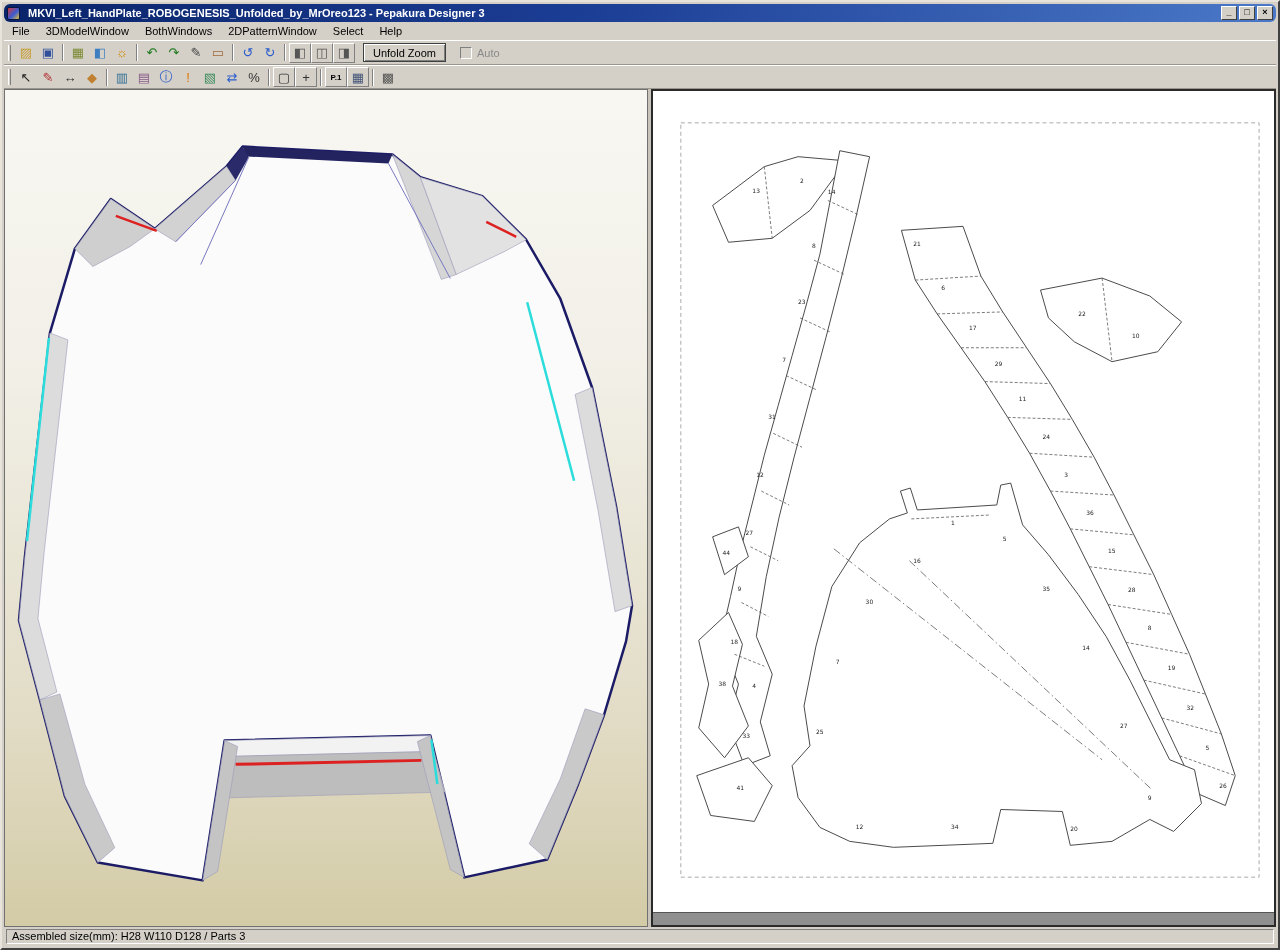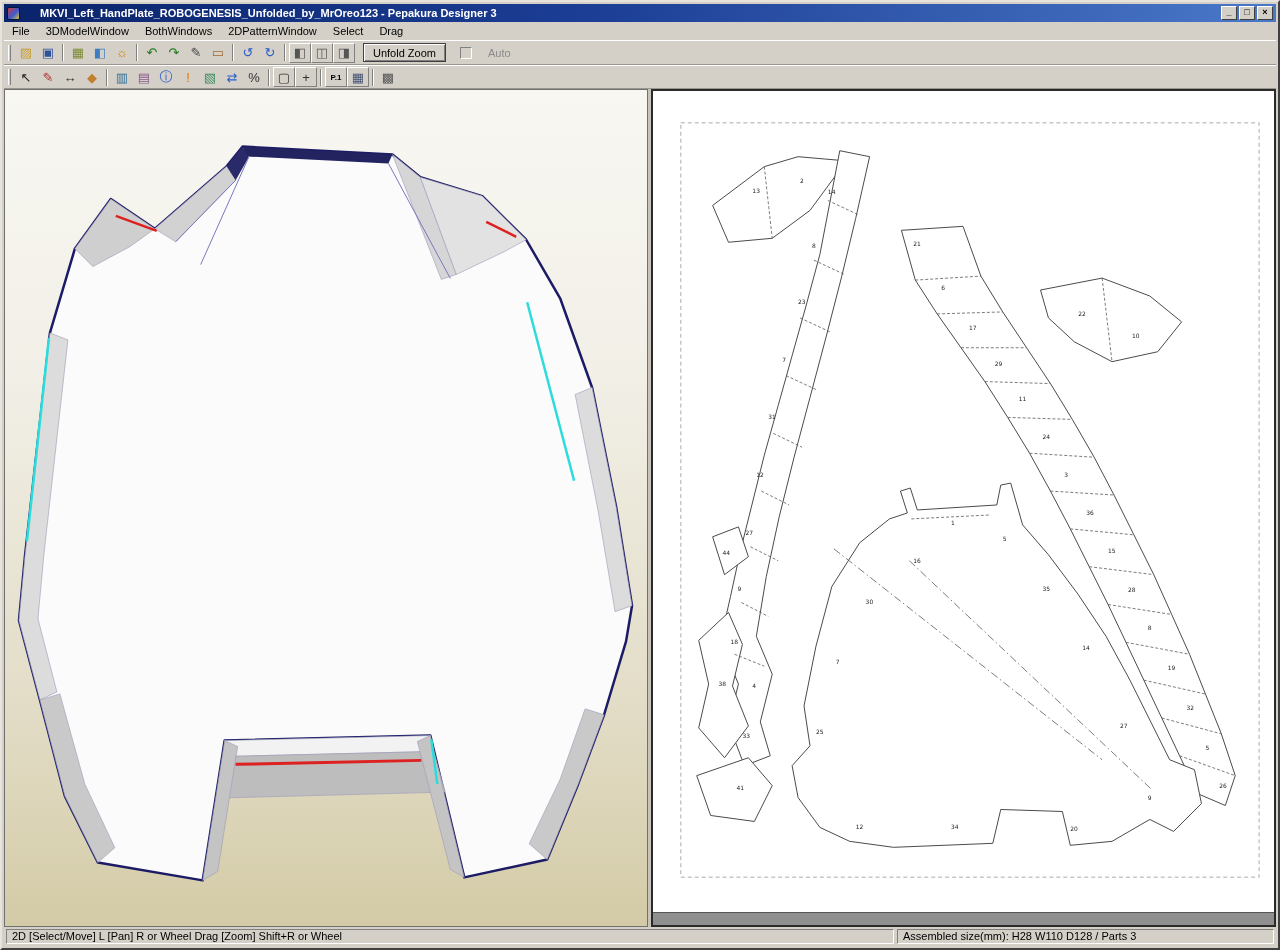--- a/index.html
+++ b/index.html
@@ -8,21 +8,21 @@
     position:relative;width:1280px;height:950px;
     background:#d4d0c8;
     border:2px solid;border-color:#e8e4dc #404040 #404040 #e8e4dc;
     font-family:"Liberation Sans", sans-serif;
     overflow:hidden;
   }
   
   .titlebar{
     position:absolute;top:2px;left:2px;right:2px;height:18px;
     background:linear-gradient(90deg,#0a246a 0%,#1b3d94 45%,#4a78c8 100%);
-    display:flex;align-items:center;gap:20px;padding:0 3px;
+    display:flex;align-items:center;gap:8px;padding:0 3px;border-radius:6px;
   }
   .app-icon{width:13px;height:13px;border-radius:2px;
     background:linear-gradient(135deg,#d23a3a 0%,#3a5ad2 55%,#e8c23a 100%);
     border:1px solid #06153f;flex:none;}
   .caption{flex:1;color:#fff;font-size:11px;font-weight:bold;white-space:nowrap;overflow:hidden;}
   .caption-buttons{display:flex;gap:2px;}
   .cap-btn{width:16px;height:14px;background:#d4d0c8;
     border:1px solid;border-color:#fff #404040 #404040 #fff;
     font-size:9px;line-height:11px;text-align:center;color:#000;font-weight:bold;}
   
@@ -38,21 +38,21 @@
   .grip{width:3px;height:16px;margin:0 4px 0 2px;
     border-left:1px solid #fff;border-right:1px solid #808080;background:#d4d0c8;}
   .tb-icons{display:inline-flex;align-items:center;}
   .tb-btn{width:22px;height:20px;display:inline-flex;align-items:center;justify-content:center;
     font-size:13px;border:1px solid transparent;}
   .tb-btn.raised{border:1px solid;border-color:#fff #808080 #808080 #fff;}
   .tb-sep{width:2px;height:17px;margin:0 3px;border-left:1px solid #808080;border-right:1px solid #fff;}
   .unfold-btn{margin-left:8px;height:19px;background:#d4d0c8;
     border:1px solid #404040;box-shadow:inset 1px 1px 0 #fff, inset -1px -1px 0 #808080;
     font-size:11px;font-family:"Liberation Sans",sans-serif;padding:0 9px;color:#000;}
-  .auto{display:inline-flex;align-items:center;gap:16px;margin-left:14px;font-size:11px;color:#8a8a8a;}
+  .auto{display:inline-flex;align-items:center;gap:5px;margin-left:14px;font-size:11px;color:#8a8a8a;}
   .auto .box{width:12px;height:12px;background:#d4d0c8;
     border:1px solid;border-color:#808080 #fff #fff #808080;}
   
   .main{position:absolute;top:87px;left:2px;right:2px;bottom:21px;background:#c8c4bc;}
   .pane-3d{position:absolute;left:0;top:0;width:644px;height:100%;
     border:1px solid #707070;
     background:linear-gradient(#f8f7f2 0%,#f1efe6 35%,#e2dcc6 75%,#d3cba6 100%);}
   .pane-3d svg{display:block;width:100%;height:100%;}
   .pane-2d{position:absolute;left:647px;right:0;top:0;height:100%;
     border:2px solid #2a2a2a;background:#fff;}
@@ -81,21 +81,21 @@
         <span class="cap-btn">×</span>
       </span>
   </div>
 
   <div class="menubar">
       <span class="menu-item">File</span>
       <span class="menu-item">3DModelWindow</span>
       <span class="menu-item">BothWindows</span>
       <span class="menu-item">2DPatternWindow</span>
       <span class="menu-item">Select</span>
-      <span class="menu-item">Drag</span>
+      <span class="menu-item">Help</span>
     </div>
 
   <div class="toolbar toolbar1">
     <span class="grip"></span>
     <span class="tb-icons" id="tb1-icons">
         <span class="tb-btn">
           <span style="color: rgb(199, 155, 46);">▨</span>
         </span>
         <span class="tb-btn">
           <span style="color: rgb(48, 80, 156);">▣</span>
@@ -335,17 +335,16 @@
             <text x="66" y="598" class="edge-num">38</text>
             <text x="84" y="702" class="edge-num">41</text>
             <text x="70" y="466" class="edge-num">44</text>
           </g>
       </svg>
       <div class="h-scroll"></div>
     </div>
   </div>
 
   <div class="statusbar">
-    <div class="status-panel status-left">2D [Select/Move] L [Pan] R or Wheel Drag [Zoom] Shift+R or Wheel</div>
     <div class="status-panel status-right">Assembled size(mm): H28 W110 D128 / Parts 3</div>
   </div>
 
 </div>
 
 </body></html>

